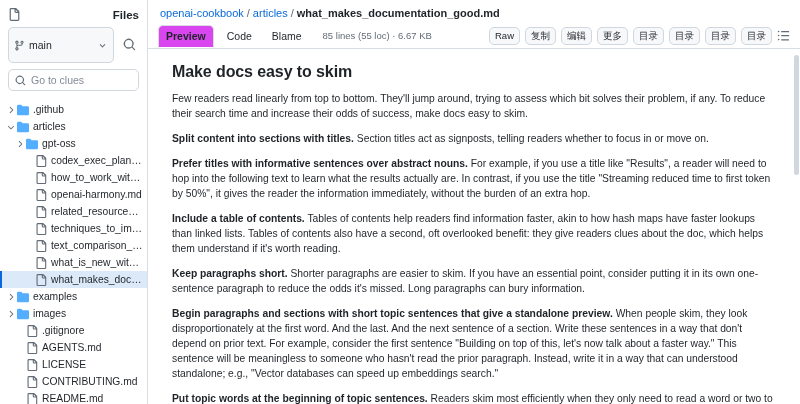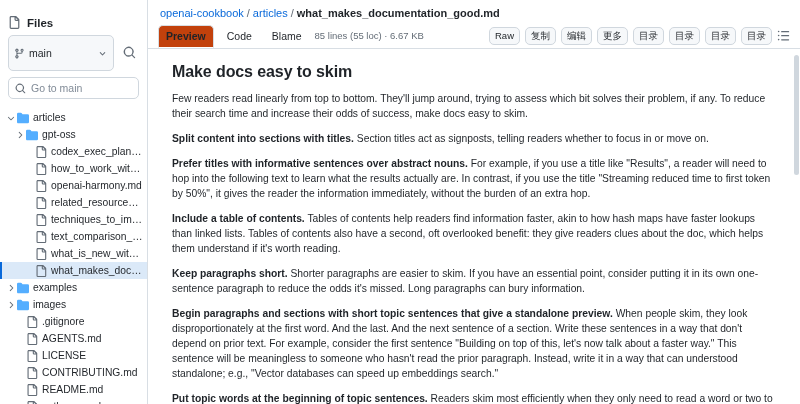--- a/index.html
+++ b/index.html
@@ -21,21 +21,22 @@
     background: #ffffff;
     border-right: 1px solid #d8dee4;
     display: flex;
     flex-direction: column;
     flex: 0 0 148px;
   }
   .sidebar-header {
     display: flex;
     align-items: center;
     gap: 6px;
-    padding: 16px 8px 6px 8px;
+    padding: 8px 8px 6px 8px;
+    justify-content: space-between;
   }
   .files-icon { width: 13px; height: 13px; color: #636c76; display: block; }
   .sidebar-title { font-size: 11.5px; font-weight: 600; color: #1f2328; }
 
   .branch-row {
     display: flex;
     align-items: center;
     gap: 5px;
     padding: 0 8px 6px 8px;
   }
@@ -139,24 +140,25 @@
     font-size: 10.5px;
     padding: 4px 7px 5px 7px;
     color: #1f2328;
     border-radius: 5px 5px 0 0;
     position: relative;
     top: 1px;
   }
   .tab.active {
     border: 1px solid #d8dee4;
     border-bottom: 1px solid #ffffff;
-    background: #c2410c;
+    background: #d946ef;
     font-weight: 600;
   }
   .filemeta {
+    margin-left: 8px;
     font-size: 9.5px;
     color: #636c76;
   }
   .tab-actions {
     margin-left: auto;
     display: flex;
     align-items: center;
     gap: 5px;
   }
   .chip {
@@ -245,24 +247,33 @@
         </span>
       </div>
     </div>
 
     <div class="gotofile">
       <span class="icon-mini">
         <svg viewBox="0 0 16 16" fill="currentColor" width="11" height="11">
             <path d="M10.68 11.74a6 6 0 0 1-7.922-8.982 6 6 0 0 1 8.982 7.922l3.04 3.04a.749.749 0 0 1-.326 1.275.749.749 0 0 1-.734-.215ZM11.5 7a4.5 4.5 0 1 0-9 0 4.5 4.5 0 0 0 9 0Z"></path>
           </svg>
       </span>
-      <span>Go to main</span>
+      <span>Go to clues</span>
     </div>
 
     <div class="tree" id="tree">
+        <div class="tree-row" style="padding-left: 6px;">
+          <span class="chev"><svg viewBox="0 0 16 16" fill="currentColor" width="10" height="10">
+              <path d="M6.22 3.22a.75.75 0 0 1 1.06 0l4.25 4.25a.75.75 0 0 1 0 1.06l-4.25 4.25a.75.75 0 0 1-1.06-1.06L9.94 8 6.22 4.28a.75.75 0 0 1 0-1.06Z"></path>
+            </svg></span>
+          <span class="ficon folder"><svg viewBox="0 0 16 16" fill="currentColor" width="12" height="12">
+              <path d="M1.75 1A1.75 1.75 0 0 0 0 2.75v10.5C0 14.216.784 15 1.75 15h12.5A1.75 1.75 0 0 0 16 13.25v-8.5A1.75 1.75 0 0 0 14.25 3H7.5a.25.25 0 0 1-.2-.1l-.9-1.2C6.07 1.26 5.55 1 5 1H1.75Z"></path>
+            </svg></span>
+          <span class="tlabel">.github</span>
+        </div>
         <div class="tree-row" style="padding-left: 6px;">
           <span class="chev"><svg viewBox="0 0 16 16" fill="currentColor" width="10" height="10">
               <path d="M12.78 6.22a.75.75 0 0 1 0 1.06l-4.25 4.25a.75.75 0 0 1-1.06 0L3.22 7.28a.75.75 0 0 1 1.06-1.06L8 9.94l3.72-3.72a.75.75 0 0 1 1.06 0Z"></path>
             </svg></span>
           <span class="ficon folder"><svg viewBox="0 0 16 16" fill="currentColor" width="12" height="12">
               <path d="M1.75 1A1.75 1.75 0 0 0 0 2.75v10.5C0 14.216.784 15 1.75 15h12.5A1.75 1.75 0 0 0 16 13.25v-8.5A1.75 1.75 0 0 0 14.25 3H7.5a.25.25 0 0 1-.2-.1l-.9-1.2C6.07 1.26 5.55 1 5 1H1.75Z"></path>
             </svg></span>
           <span class="tlabel">articles</span>
         </div>
         <div class="tree-row" style="padding-left: 15px;">

